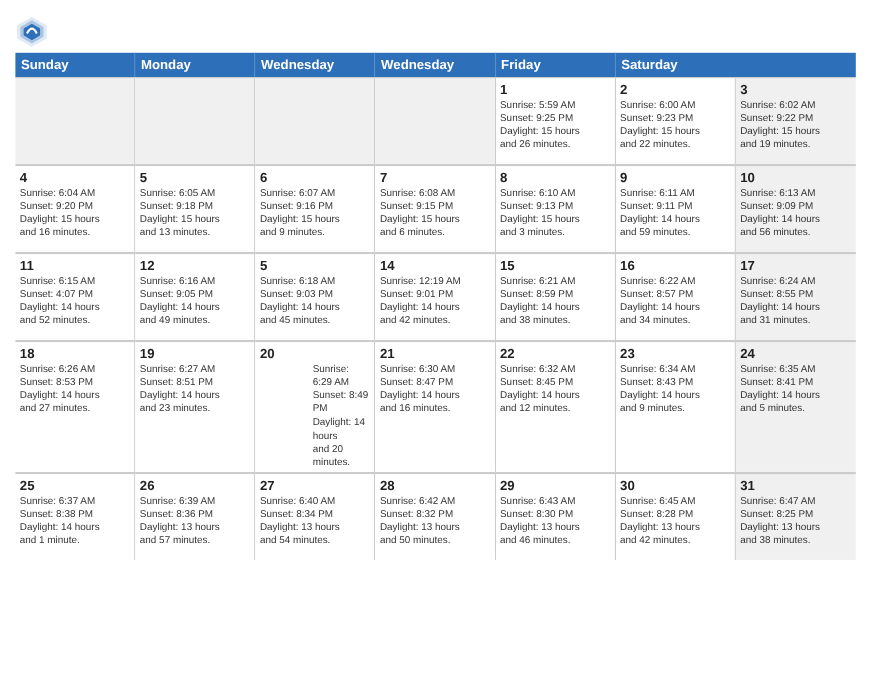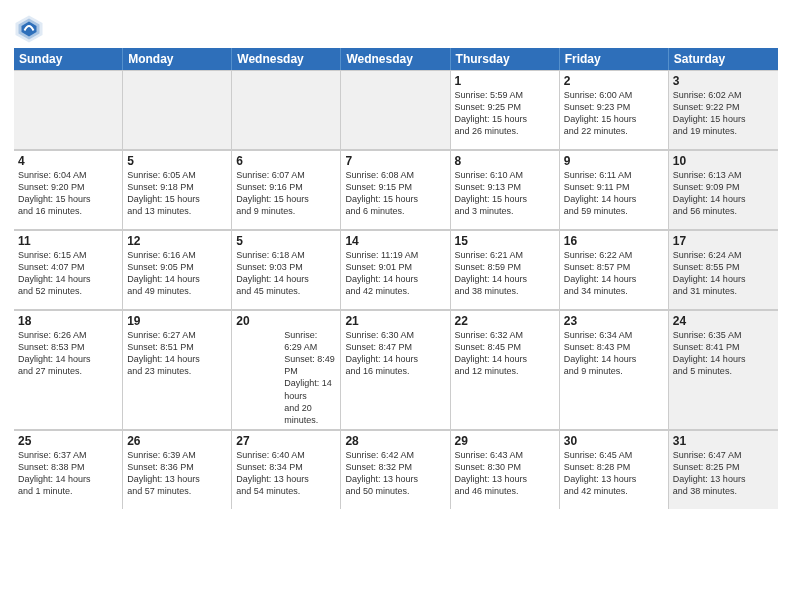--- a/index.html
+++ b/index.html
@@ -135,21 +135,20 @@
       <h2></h2>
     </div>
   </div>
 
   <div class="calendar">
     <div class="cal-header-row">
     <div class="cal-header-cell">Sunday</div>
         <div class="cal-header-cell">Monday</div>
         <div class="cal-header-cell">Wednesday</div>
         <div class="cal-header-cell">Wednesday</div>
-        <div class="cal-header-cell">Thursday</div>
         <div class="cal-header-cell">Friday</div>
         <div class="cal-header-cell">Saturday</div>
       </div>
     <div class="cal-body">
     <div class="cal-week">
           <div class="cal-cell shaded empty"></div>
           <div class="cal-cell shaded empty"></div>
           <div class="cal-cell shaded empty"></div>
           <div class="cal-cell shaded empty"></div>
           <div class="cal-cell">
@@ -242,21 +241,21 @@
           </div>
           <div class="cal-cell">
             <span class="day-num">5</span>
             <div class="cell-text" style="white-space: pre-line;">Sunrise: 6:18 AM
 Sunset: 9:03 PM
 Daylight: 14 hours
 and 45 minutes.</div>
           </div>
           <div class="cal-cell">
             <span class="day-num">14</span>
-            <div class="cell-text" style="white-space: pre-line;">Sunrise: 11:19 AM
+            <div class="cell-text" style="white-space: pre-line;">Sunrise: 12:19 AM
 Sunset: 9:01 PM
 Daylight: 14 hours
 and 42 minutes.</div>
           </div>
           <div class="cal-cell">
             <span class="day-num">15</span>
             <div class="cell-text" style="white-space: pre-line;">Sunrise: 6:21 AM
 Sunset: 8:59 PM
 Daylight: 14 hours
 and 38 minutes.</div>

